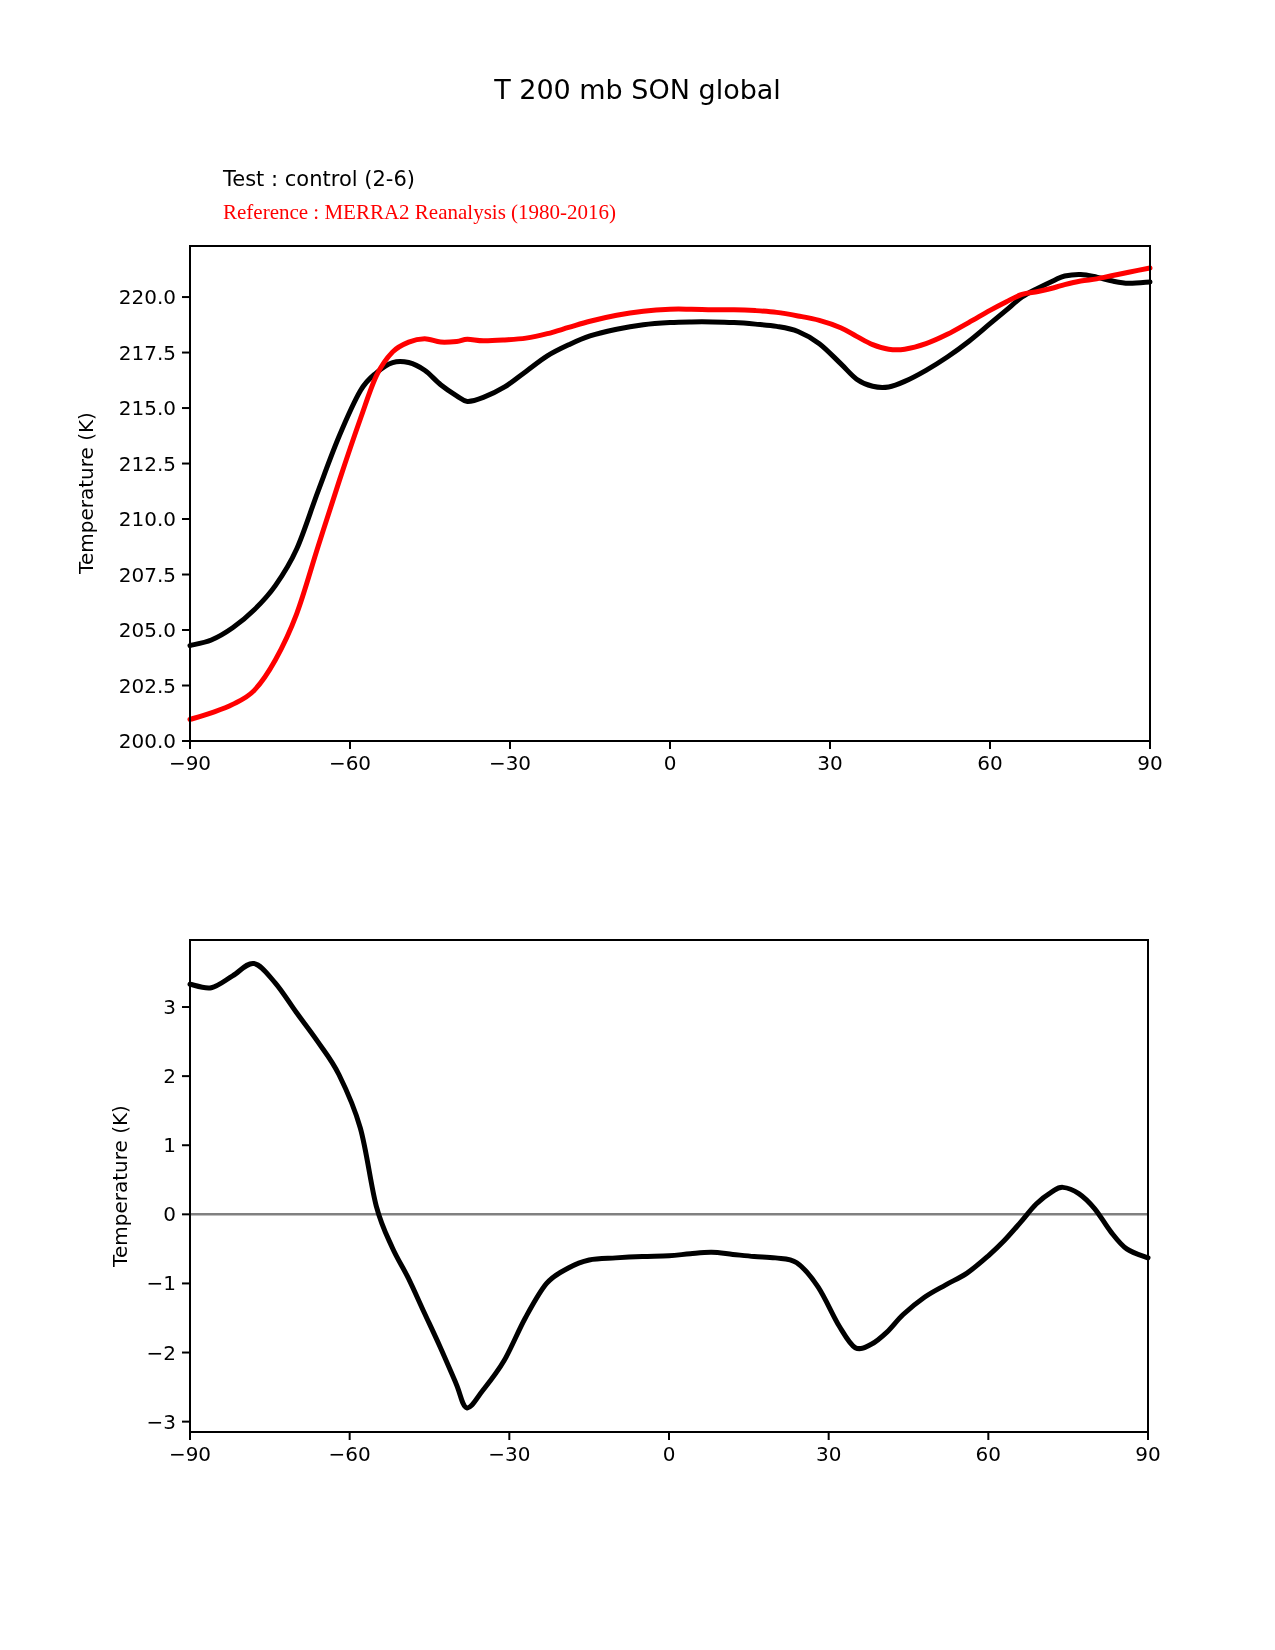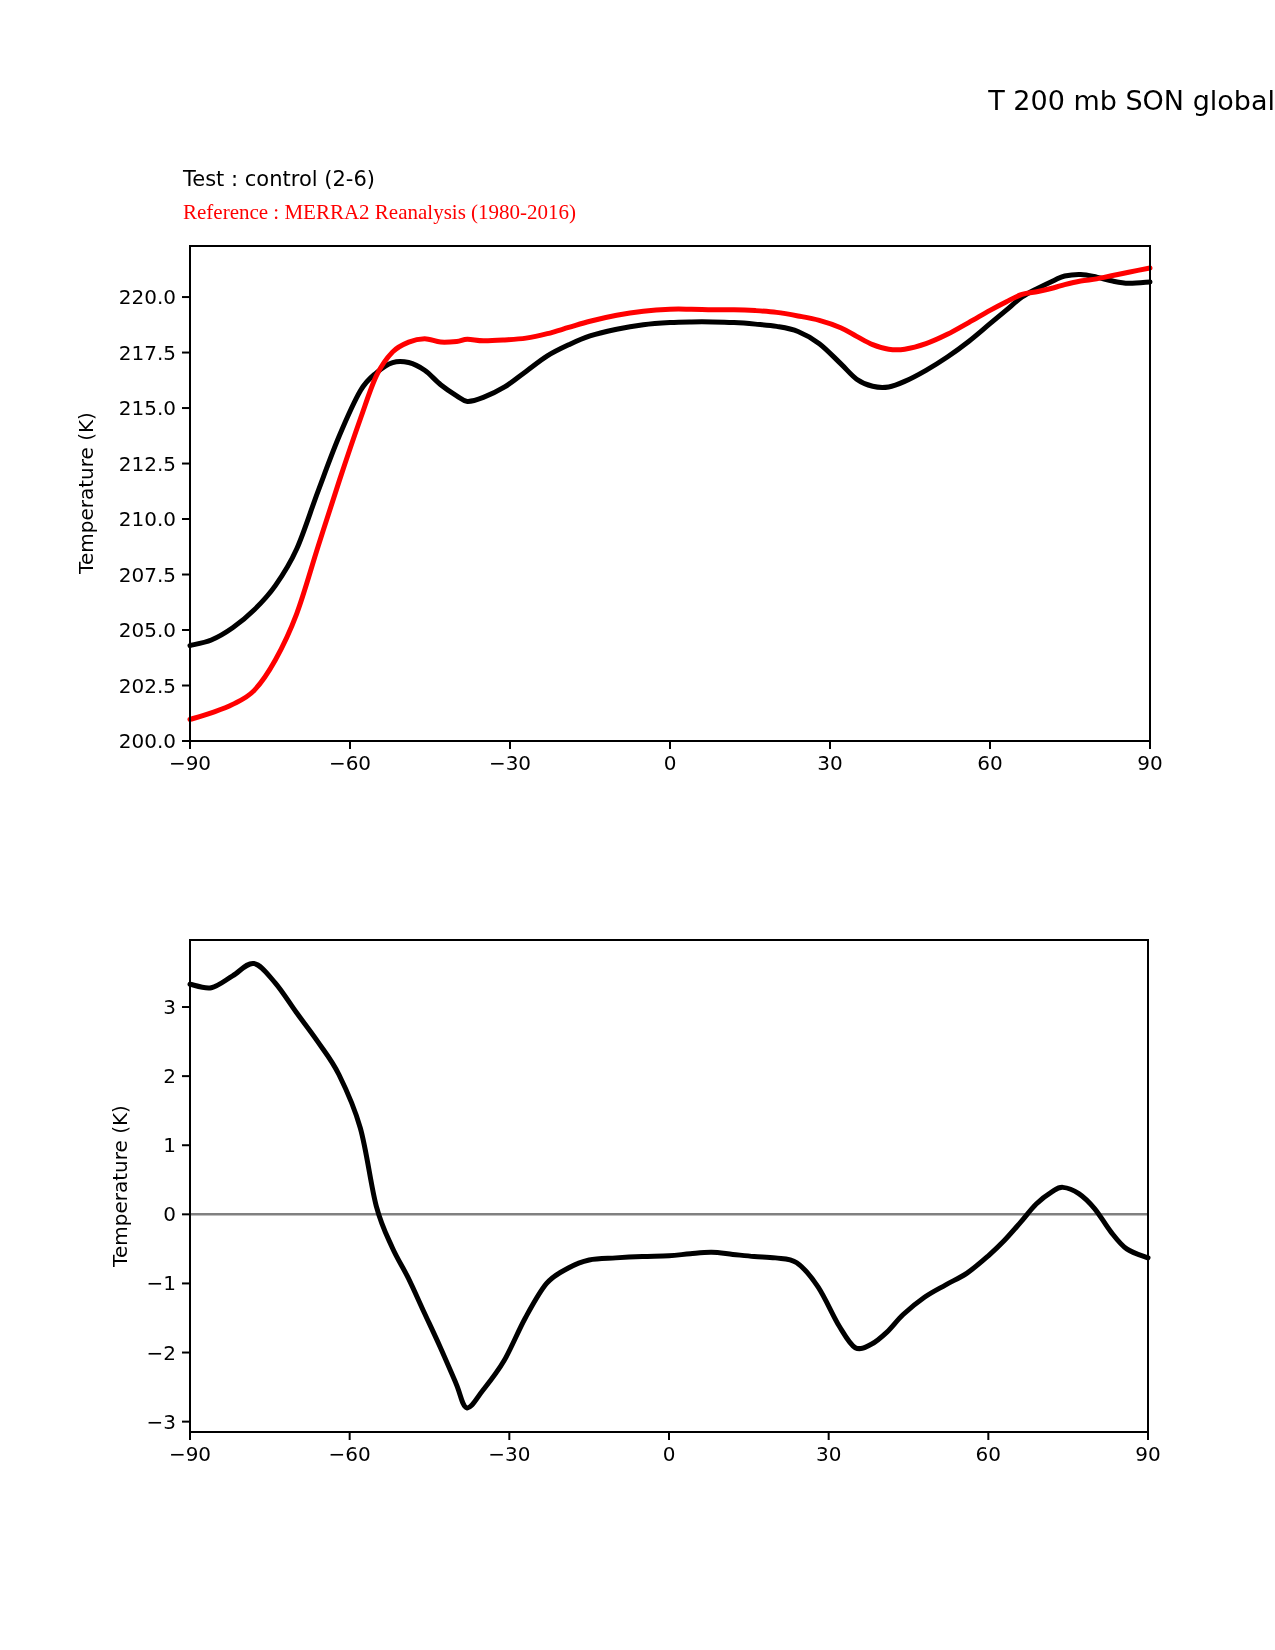--- a/index.html
+++ b/index.html
@@ -7,25 +7,25 @@
     position:relative;
     width:1275px;height:1650px;
     background:#ffffff;
     font-family:"DejaVu Sans","Liberation Sans",sans-serif;
     color:#000000;
     overflow:hidden;
   }
   .figure svg{position:absolute;left:0;top:0;}
   svg text{font-family:"DejaVu Sans","Liberation Sans",sans-serif;fill:#000000;}
   .top-title{
-    position:absolute;left:0;top:85px;width:1275px;
-    text-align:right;font-size:27px;white-space:nowrap;
+    position:absolute;left:0;top:74px;width:1275px;
+    text-align:center;font-size:27px;white-space:nowrap;
   }
   .legend{position:absolute;left:183px;top:163px;font-size:21px;line-height:33px;}
-  .legend-line{white-space:nowrap;}
+  .legend-line{white-space:nowrap;margin-left:40px;}
   .ylabel{
     position:absolute;font-size:20px;white-space:nowrap;
     transform:translate(-50%,-50%) rotate(-90deg);
   }
   .ylabel-top{left:86px;top:493px;}
   .ylabel-bottom{left:120px;top:1186px;}
   .bottom-title{
     position:absolute;left:190px;top:915px;width:958px;
     text-align:center;font-size:22px;white-space:nowrap;
   }

